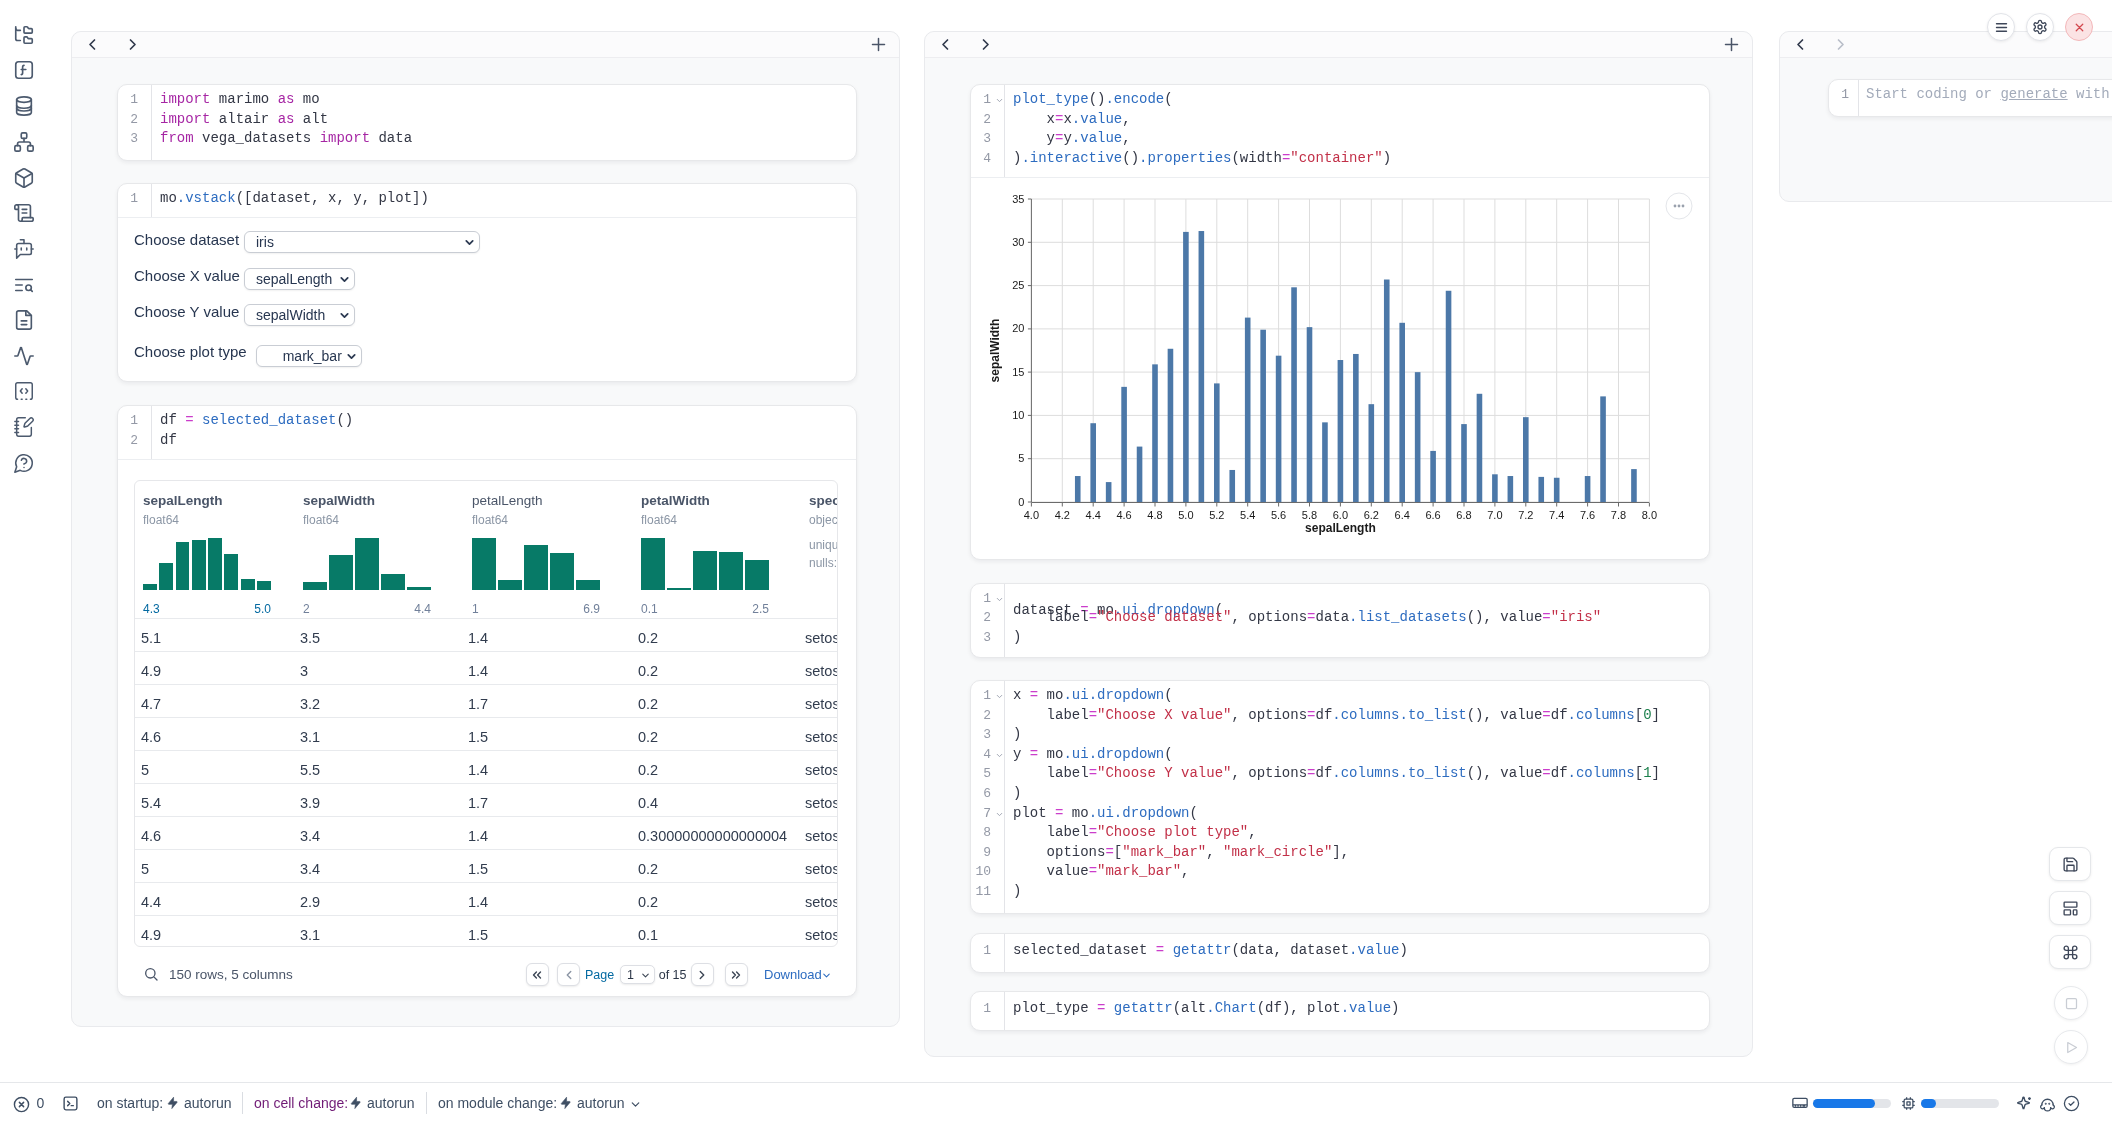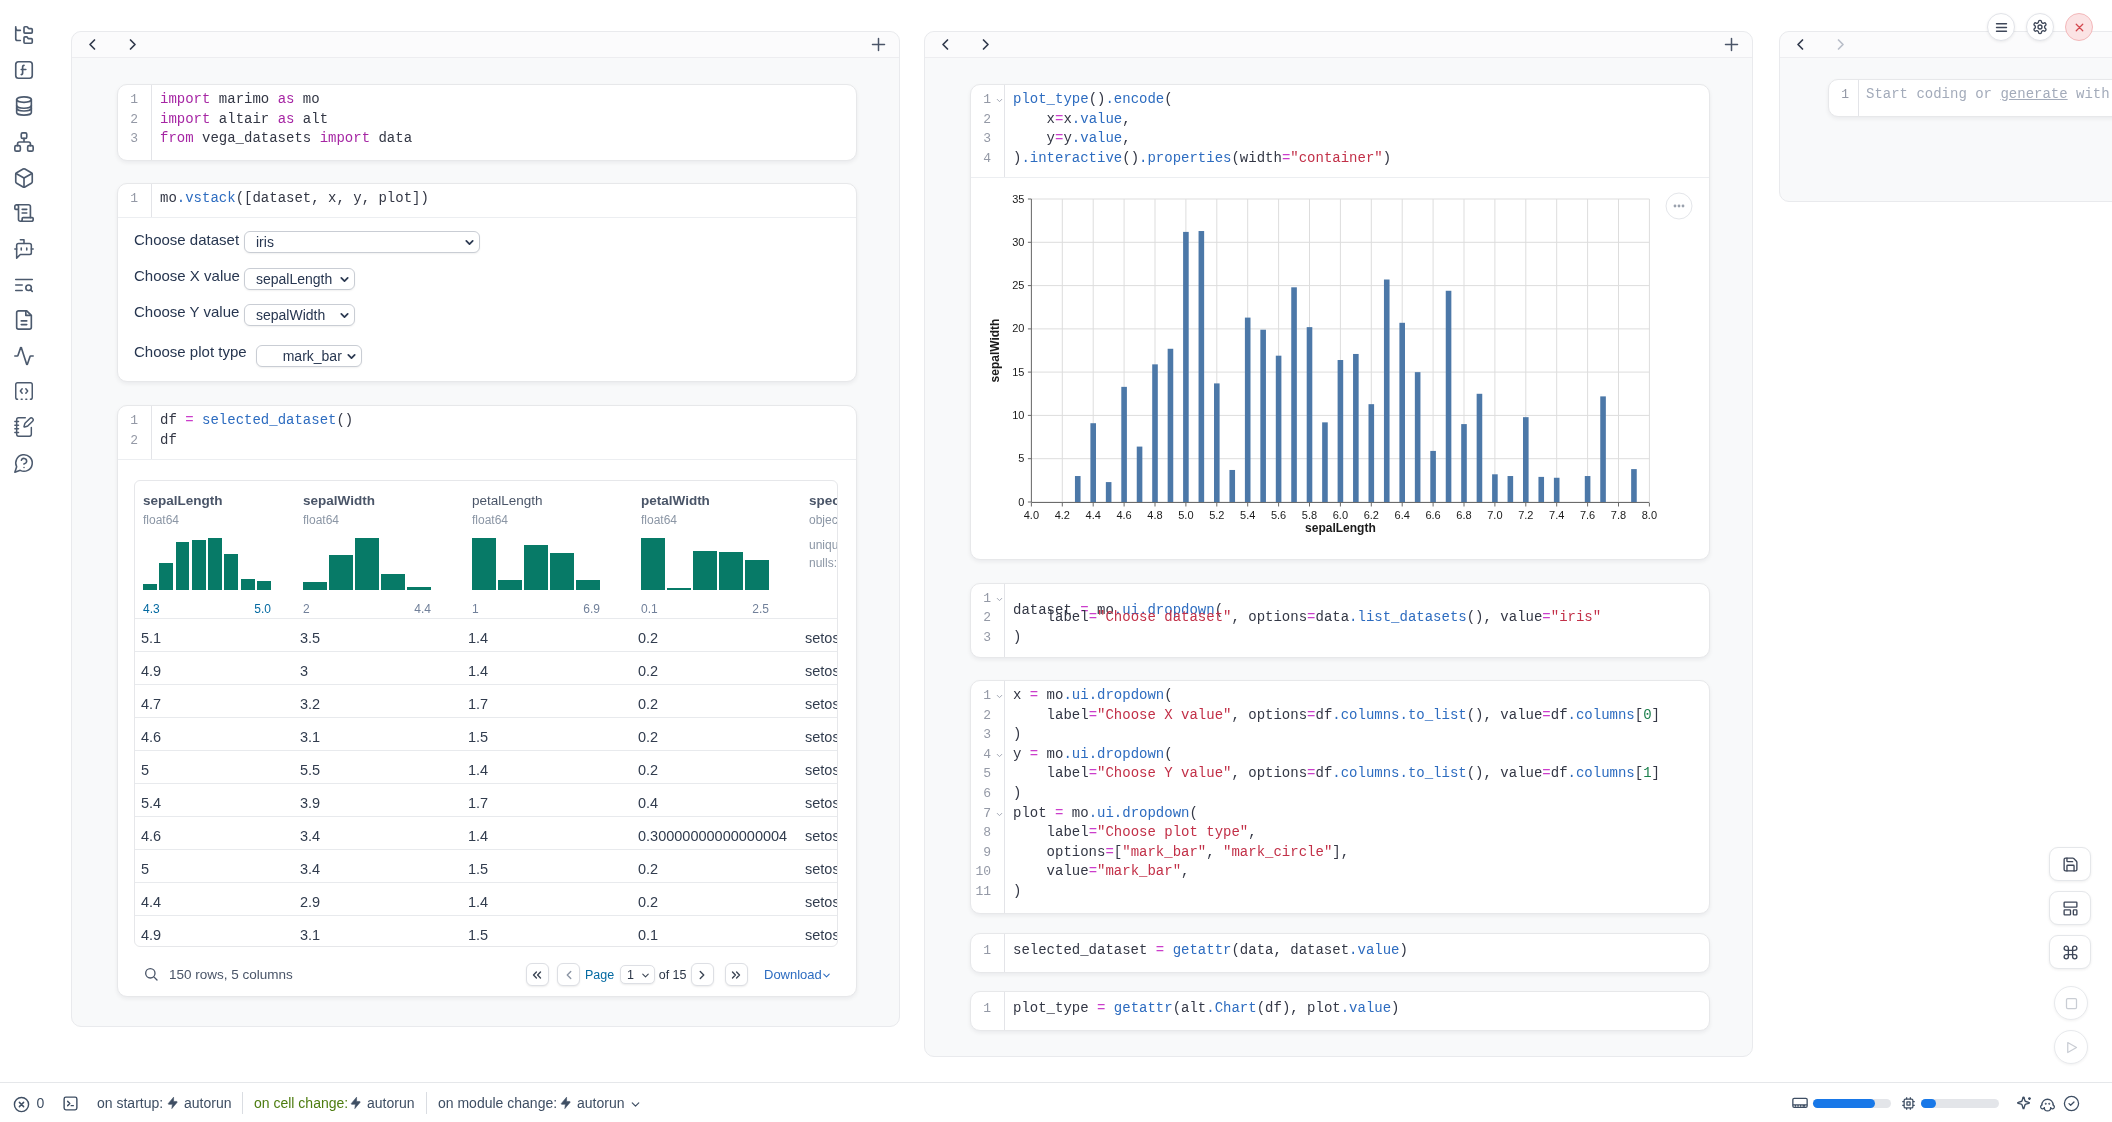--- a/index.html
+++ b/index.html
@@ -657,21 +657,21 @@
 <svg style="position:absolute;left:62px;top:12px;" width="17" height="17" viewBox="0 0 24 24" fill="none" stroke="#3e4e63" stroke-width="2" stroke-linecap="round" stroke-linejoin="round">
       <rect x="3" y="3" width="18" height="18" rx="2.5"></rect>
       <path d="M8 9l3 3-3 3M13 15h3"></path>
     </svg>
 <div style="position:absolute;left:97px;top:12px;font-size:14px;color:#3e4e63;">on startup:</div>
     <svg style="position:absolute;left:166px;top:13px;" width="14" height="14" viewBox="0 0 24 24" fill="#3e4e63" stroke="#3e4e63" stroke-width="1" stroke-linejoin="round">
       <path d="M13 2L4.09 12.69a1 1 0 0 0 .77 1.64H11l-1 7.31 8.91-10.69a1 1 0 0 0-.77-1.64H13z"></path>
     </svg>
     <div style="position:absolute;left:184px;top:12px;font-size:14px;color:#3e4e63;">autorun</div>
 <div style="position:absolute;left:242px;top:9px;width:1px;height:22px;background:#dadde2;"></div>
-<div style="position:absolute;left:254px;top:12px;font-size:14px;color:#4d7c0f;">on cell change:</div>
+<div style="position:absolute;left:254px;top:12px;font-size:14px;color:#701a75;">on cell change:</div>
     <svg style="position:absolute;left:349px;top:13px;" width="14" height="14" viewBox="0 0 24 24" fill="#3e4e63" stroke="#3e4e63" stroke-width="1" stroke-linejoin="round">
       <path d="M13 2L4.09 12.69a1 1 0 0 0 .77 1.64H11l-1 7.31 8.91-10.69a1 1 0 0 0-.77-1.64H13z"></path>
     </svg>
     <div style="position:absolute;left:367px;top:12px;font-size:14px;color:#3e4e63;">autorun</div>
 <div style="position:absolute;left:426px;top:9px;width:1px;height:22px;background:#dadde2;"></div>
 <div style="position:absolute;left:438px;top:12px;font-size:14px;color:#3e4e63;">on module change:</div>
     <svg style="position:absolute;left:559px;top:13px;" width="14" height="14" viewBox="0 0 24 24" fill="#3e4e63" stroke="#3e4e63" stroke-width="1" stroke-linejoin="round">
       <path d="M13 2L4.09 12.69a1 1 0 0 0 .77 1.64H11l-1 7.31 8.91-10.69a1 1 0 0 0-.77-1.64H13z"></path>
     </svg>
     <div style="position:absolute;left:577px;top:12px;font-size:14px;color:#3e4e63;">autorun</div>

